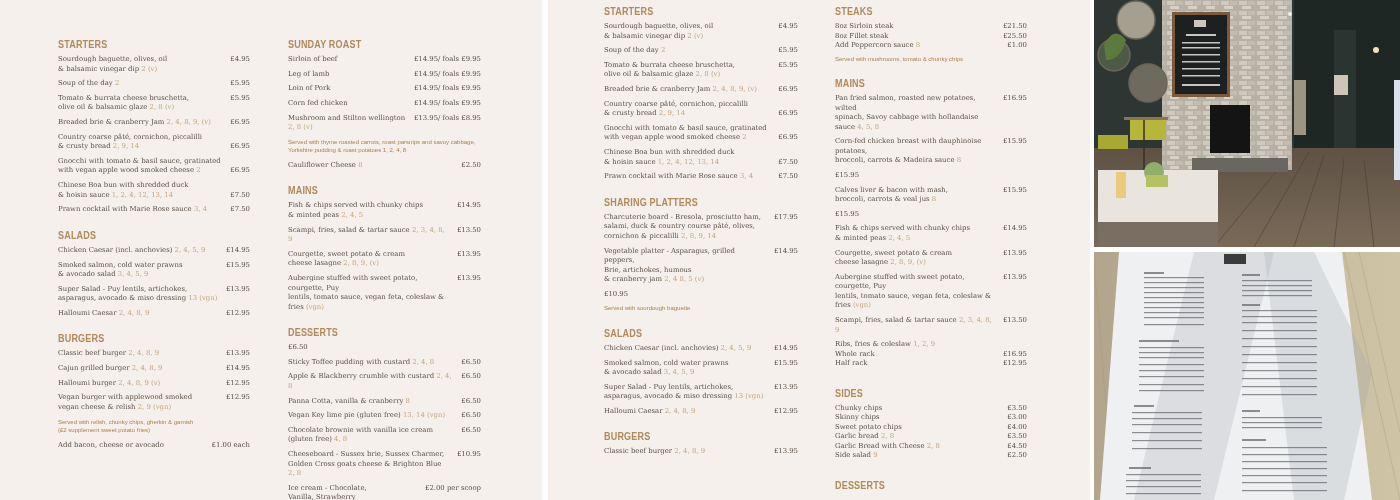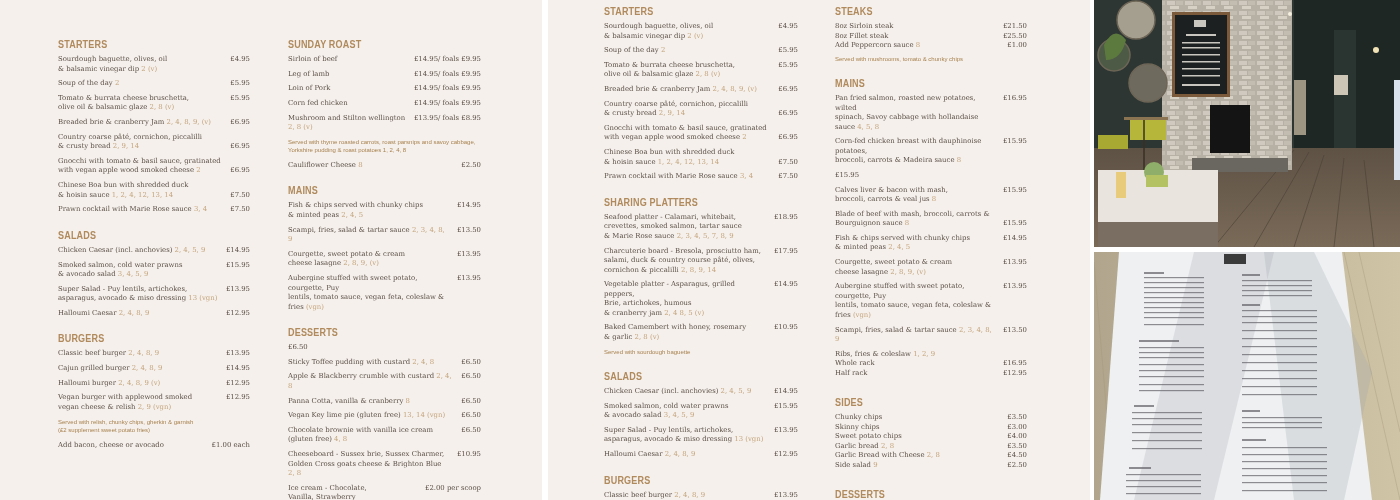--- a/index.html
+++ b/index.html
@@ -249,33 +249,28 @@
           <div class="price bottom">£7.50</div>
         </div>
         <div class="item">
           <div class="name"><span>Prawn cocktail with Marie Rose sauce</span> <span class="al">3, 4</span></div>
           <div class="price">£7.50</div>
         </div>
       </div>
       <div class="section">
         <div class="sec-title">SHARING PLATTERS</div>
         <div class="item">
-          <div class="name"><span>Seafood platter - Calamari, whitebait,</span><br><span>crevettes, smoked salmon, tartar sauce</span><br><span>&amp; Marie Rose sauce</span> <span class="al">2, 3, 4, 5, 7, 8, 9</span></div>
-          <div class="price">£18.95</div>
-        </div>
-        <div class="item">
           <div class="name"><span>Charcuterie board - Bresola, prosciutto ham,</span><br><span>salami, duck &amp; country course pâté, olives,</span><br><span>cornichon &amp; piccalilli</span> <span class="al">2, 8, 9, 14</span></div>
           <div class="price">£17.95</div>
         </div>
         <div class="item">
           <div class="name"><span>Vegetable platter - Asparagus, grilled peppers,</span><br><span>Brie, artichokes, humous</span><br><span>&amp; cranberry jam</span> <span class="al">2, 4 8, 5 (v)</span></div>
           <div class="price">£14.95</div>
         </div>
         <div class="item">
-          <div class="name"><span>Baked Camembert with honey, rosemary</span><br><span>&amp; garlic</span> <span class="al">2, 8 (v)</span></div>
           <div class="price">£10.95</div>
         </div>
         <div class="note"><span>Served with sourdough baguette</span></div>
       </div>
       <div class="section">
         <div class="sec-title">SALADS</div>
         <div class="item">
           <div class="name"><span>Chicken Caesar (incl. anchovies)</span> <span class="al">2, 4, 5, 9</span></div>
           <div class="price">£14.95</div>
         </div>
@@ -329,21 +324,20 @@
           <div class="price">£15.95</div>
         </div>
         <div class="item">
           <div class="price">£15.95</div>
         </div>
         <div class="item">
           <div class="name"><span>Calves liver &amp; bacon with mash,</span><br><span>broccoli, carrots &amp; veal jus</span> <span class="al">8</span></div>
           <div class="price">£15.95</div>
         </div>
         <div class="item">
-          <div class="name"><span>Blade of beef with mash,  broccoli, carrots &amp;</span><br><span>Bourguignon sauce</span> <span class="al">8</span></div>
           <div class="price bottom">£15.95</div>
         </div>
         <div class="item">
           <div class="name"><span>Fish &amp; chips served with chunky chips</span><br><span>&amp; minted peas</span> <span class="al">2, 4, 5</span></div>
           <div class="price">£14.95</div>
         </div>
         <div class="item">
           <div class="name"><span>Courgette, sweet potato &amp; cream</span><br><span>cheese lasagne</span> <span class="al">2, 8, 9, (v)</span></div>
           <div class="price">£13.95</div>
         </div>

